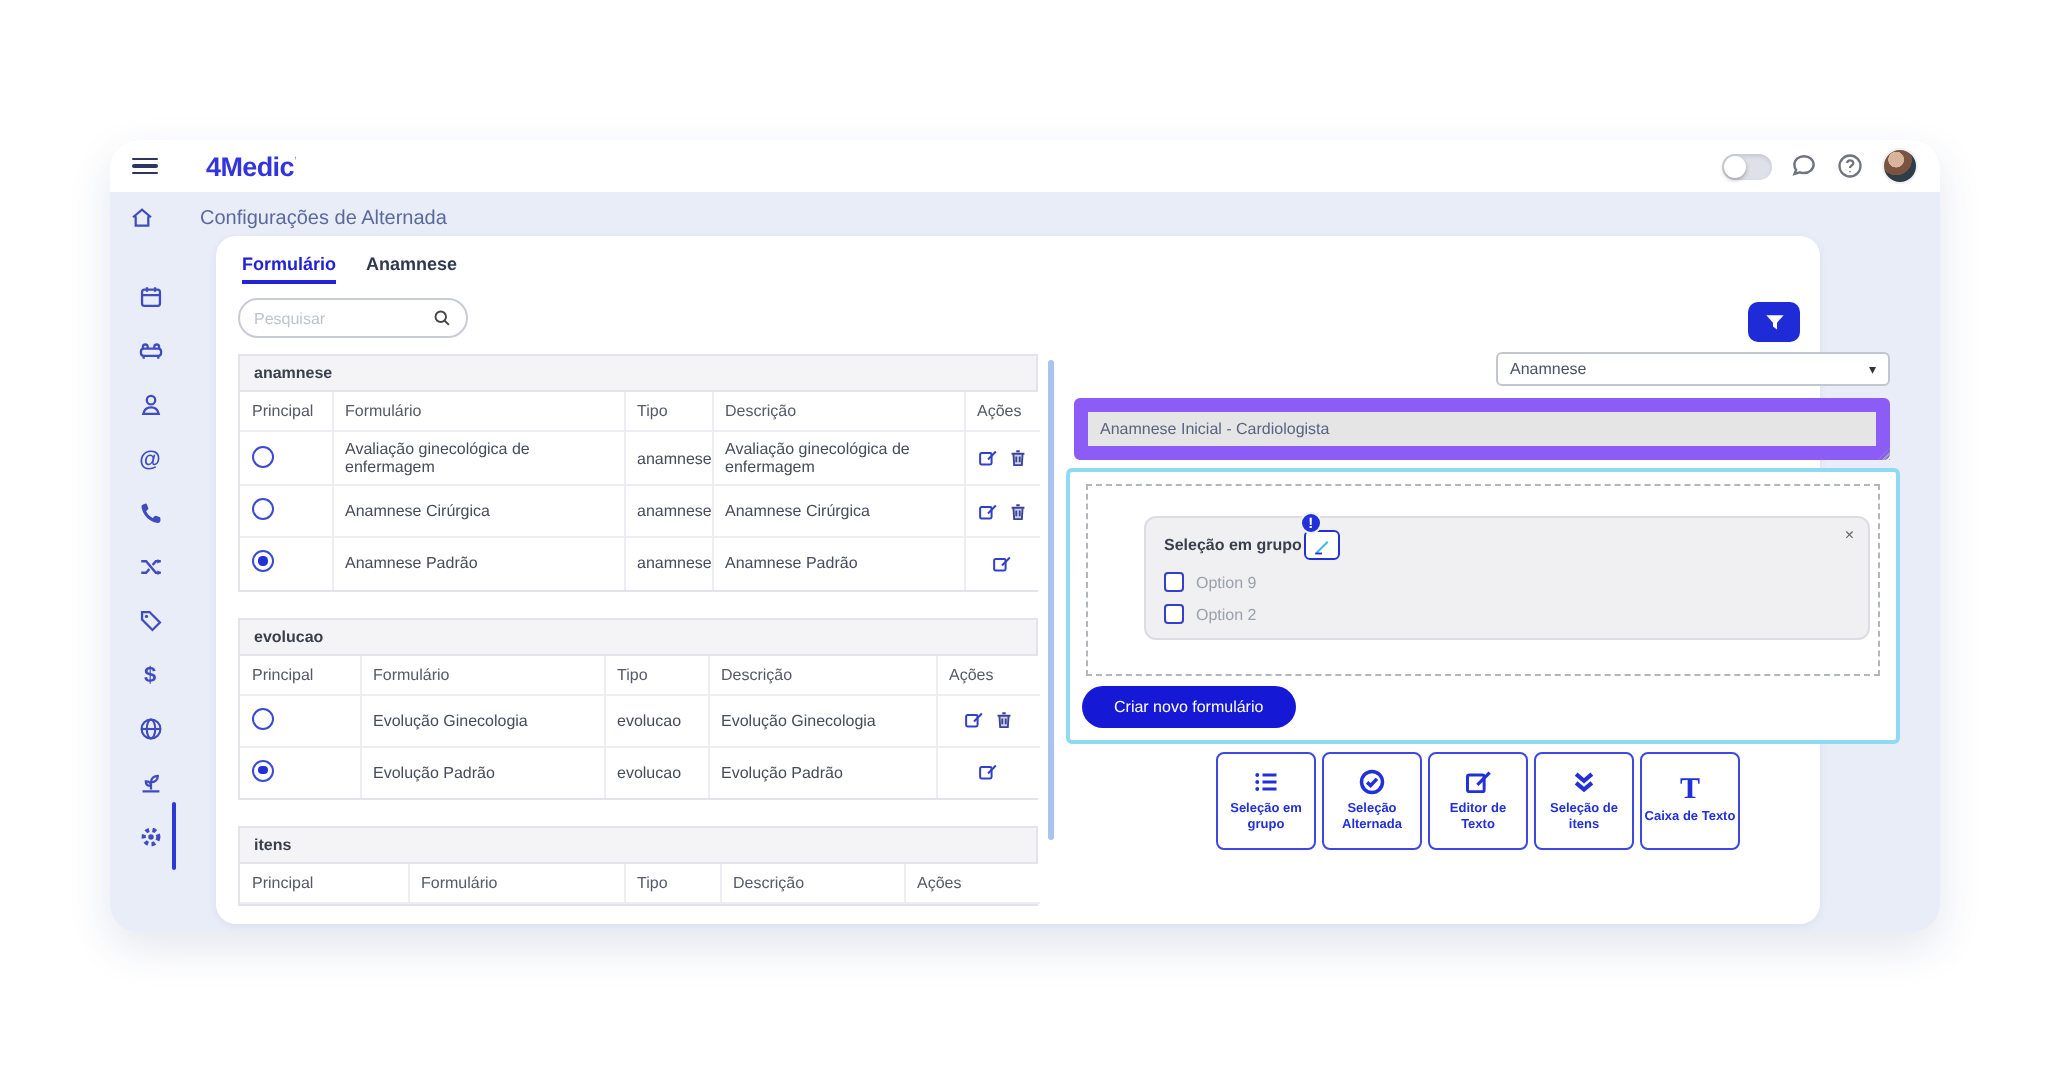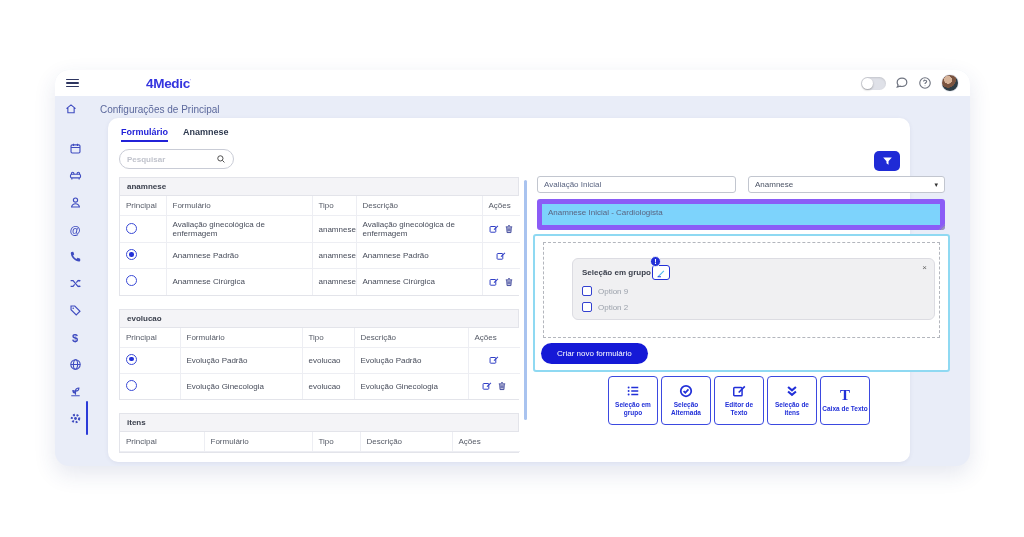--- a/index.html
+++ b/index.html
@@ -7,21 +7,21 @@
 
   .window { position:absolute; left:55px; top:70px; width:915px; height:396px;
             background:#e9edf8; border-radius:14px; box-shadow:0 8px 22px rgba(40,60,120,.12); overflow:hidden; }
 
   
   .topbar { position:absolute; left:0; top:0; right:0; height:26px; background:#fff;
             display:flex; align-items:center; padding:0 11px; }
   .hamburger { width:13px; display:flex; flex-direction:column; gap:2px; cursor:pointer; }
   .hamburger i { display:block; height:1.6px; background:#2d3560; border-radius:1px; }
   .logo { margin-left:24px; font-size:13.5px; color:#3434df; letter-spacing:-.3px; }
-  .logo b { font-weight:800;margin-left:43px; }
+  .logo b { font-weight:800; }
   .logo .rest { font-weight:600; }
   .logo sup { font-size:6px; color:#8a8af0; }
   .top-right { margin-left:auto; display:flex; align-items:center; gap:9px; }
   .toggle { width:25px; height:13px; border-radius:7px; background:#dfe1e8; position:relative;
             box-shadow:inset 0 1px 2px rgba(0,0,0,.12); cursor:pointer; }
   .toggle .knob { position:absolute; left:1px; top:1px; width:11px; height:11px; border-radius:50%;
                   background:#fff; box-shadow:0 1px 2px rgba(0,0,0,.3); }
   .tb-icon { width:14px; height:14px; color:#6f7480; display:flex; align-items:center; justify-content:center; cursor:pointer; }
   .avatar { width:18px; height:18px; border-radius:50%; cursor:pointer;
             background:radial-gradient(circle at 38% 30%, #d7b49a 0 26%, #7a5440 27% 52%, #2e3d46 53% 100%);
@@ -46,21 +46,21 @@
   .card { position:absolute; left:53px; top:48px; width:802px; height:344px; background:#fff;
           border-radius:10px; box-shadow:0 1px 4px rgba(60,70,120,.08); }
 
   .tabs { position:absolute; left:13px; top:9px; display:flex; gap:15px; font-size:9px; font-weight:700; }
   .tab { cursor:pointer; padding-bottom:3px; color:#2f3a50; }
   .tab.active { color:#2222d8; border-bottom:2px solid #2222d8; }
 
   .search { position:absolute; left:11px; top:31px; width:115px; height:20px; border:1px solid #c9ccd6;
             border-radius:10px; display:flex; align-items:center; padding:0 7px; background:#fff; }
   .search input { flex:1; border:none; outline:none; font-size:8px; color:#555; min-width:0;
-                  font-family:"Liberation Sans", sans-serif;font-weight:bold; }
+                  font-family:"Liberation Sans", sans-serif; }
   .search input::placeholder { color:#c0c3cc; }
   .search svg { width:10px; height:10px; color:#444; flex:none; }
 
   
   .tables { position:absolute; left:11px; top:59px; width:400px; }
   .tblock { border:1px solid #e3e4ea; margin-bottom:13px; }
   .tsection { background:#f4f4f7; border-bottom:1px solid #e3e4ea; padding:4px 7px;
               font-size:8px; font-weight:700; color:#3a3f4c; }
   table { border-collapse:collapse; width:100%; table-layout:fixed; }
   th { font-size:8px; font-weight:400; color:#555a66; text-align:left; padding:5px 6px;
@@ -87,23 +87,23 @@
                 cursor:pointer; color:#fff; }
   .filter-btn svg { width:11px; height:11px; }
 
   .f-input { position:absolute; left:429px; top:58px; width:199px; height:17px; border:1px solid #c2c6cf;
              border-radius:3px; font-size:8px; color:#5a6480; padding:0 6px; outline:none;
              font-family:"Liberation Sans", sans-serif; background:#fff; }
   .f-select { position:absolute; left:640px; top:58px; width:197px; height:17px; border:1px solid #c2c6cf;
               border-radius:3px; font-size:8px; color:#4a5264; padding:0 6px; background:#fff;
               display:flex; align-items:center; justify-content:space-between; cursor:pointer; }
   .f-select .caret { font-size:7px; color:#333; }
-  .f-textarea { position:absolute; left:429px; top:81px; width:408px; height:31px; border:5px solid #8b5cf6;
+  .f-textarea { position:absolute; left:429px; top:81px; width:408px; height:31px; border:7px solid #8b5cf6;
                 border-radius:3px; font-size:8px; color:#5a6480; padding:4px 6px; resize:none; outline:none;
-                font-family:"Liberation Sans", sans-serif; background:#7dd3fc; }
+                font-family:"Liberation Sans", sans-serif; background:#e5e5e5; }
   .resize-grip { position:absolute; left:831px; top:106px; width:6px; height:6px; pointer-events:none;
                  background:repeating-linear-gradient(135deg, transparent 0 1.2px, #9aa0ad 1.2px 2.2px);
                  clip-path:polygon(100% 0, 100% 100%, 0 100%); }
 
   .builder { position:absolute; left:425px; top:116px; width:417px; height:138px;
              border:2px solid #8fd9f2; border-radius:3px; background:#fff; }
   .canvas { position:absolute; left:8px; right:8px; top:6px; height:96px; border:1px dashed #b3b6bd; }
   .widget { position:absolute; left:28px; top:15px; width:363px; height:62px; background:#f0f0f2;
             border:1px solid #dcdce2; border-radius:6px; padding:6px 9px; }
   .widget-head { display:flex; align-items:center; font-size:8px; font-weight:700; color:#3a3f4c; }
@@ -166,21 +166,21 @@
       <div class="avatar"></div>
     </div>
   </div>
 
   <div class="crumb">
     <span class="home">
       <svg viewBox="0 0 16 16" width="12" height="12" fill="none" stroke="currentColor" stroke-width="1.5">
           <path d="M2 7.5 8 2.5l6 5M3.8 6.8V13h8.4V6.8"></path>
         </svg>
     </span>
-    <span class="title">Configurações de Principal</span>
+    <span class="title">Configurações de Alternada</span>
   </div>
 
   <div class="rail">
     <div class="ric">
         <svg viewBox="0 0 16 16" fill="none" stroke="currentColor" stroke-width="1.4">
           <rect x="2.5" y="3.5" width="11" height="10" rx="1.5"></rect>
           <path d="M2.5 6.8h11M5.5 2v2.8M10.5 2v2.8"></path>
         </svg>
       </div>
     <div class="ric">
@@ -289,53 +289,53 @@
                       <svg viewBox="0 0 14 14" fill="none" stroke="currentColor" stroke-width="1.3">
                         <path d="M2.5 4h9M5.8 2.3h2.4"></path>
                         <path d="M3.8 4.3 4.3 12h5.4l.5-7.7" fill="currentColor" fill-opacity=".25"></path>
                         <path d="M5.8 6v4M8.2 6v4"></path>
                       </svg>
                     </span>
             </div>
                 </td>
           </tr>
           <tr>
+            <td><span class="radio"></span></td>
+            <td>Anamnese Cirúrgica</td>
+            <td>anamnese</td>
+            <td>Anamnese Cirúrgica</td>
+            <td>
+                  <div class="acts">
+              <span class="act">
+                      <svg viewBox="0 0 14 14" fill="none" stroke="currentColor" stroke-width="1.4">
+                        <rect x="1.5" y="3.5" width="8" height="8" rx="1"></rect>
+                        <path d="M6.5 7.5 12 2l1 1-5.5 5.5z" fill="currentColor" stroke="none"></path>
+                      </svg>
+                    </span>
+              <span class="act trash">
+                      <svg viewBox="0 0 14 14" fill="none" stroke="currentColor" stroke-width="1.3">
+                        <path d="M2.5 4h9M5.8 2.3h2.4"></path>
+                        <path d="M3.8 4.3 4.3 12h5.4l.5-7.7" fill="currentColor" fill-opacity=".25"></path>
+                        <path d="M5.8 6v4M8.2 6v4"></path>
+                      </svg>
+                    </span>
+            </div>
+                </td>
+          </tr>
+          <tr>
             <td><span class="radio checked"></span></td>
             <td>Anamnese Padrão</td>
             <td>anamnese</td>
             <td>Anamnese Padrão</td>
             <td>
                   <div class="acts">
               <span class="act">
                       <svg viewBox="0 0 14 14" fill="none" stroke="currentColor" stroke-width="1.4">
                         <rect x="1.5" y="3.5" width="8" height="8" rx="1"></rect>
                         <path d="M6.5 7.5 12 2l1 1-5.5 5.5z" fill="currentColor" stroke="none"></path>
-                      </svg>
-                    </span>
-            </div>
-                </td>
-          </tr>
-          <tr>
-            <td><span class="radio"></span></td>
-            <td>Anamnese Cirúrgica</td>
-            <td>anamnese</td>
-            <td>Anamnese Cirúrgica</td>
-            <td>
-                  <div class="acts">
-              <span class="act">
-                      <svg viewBox="0 0 14 14" fill="none" stroke="currentColor" stroke-width="1.4">
-                        <rect x="1.5" y="3.5" width="8" height="8" rx="1"></rect>
-                        <path d="M6.5 7.5 12 2l1 1-5.5 5.5z" fill="currentColor" stroke="none"></path>
-                      </svg>
-                    </span>
-              <span class="act trash">
-                      <svg viewBox="0 0 14 14" fill="none" stroke="currentColor" stroke-width="1.3">
-                        <path d="M2.5 4h9M5.8 2.3h2.4"></path>
-                        <path d="M3.8 4.3 4.3 12h5.4l.5-7.7" fill="currentColor" fill-opacity=".25"></path>
-                        <path d="M5.8 6v4M8.2 6v4"></path>
                       </svg>
                     </span>
             </div>
                 </td>
           </tr>
         </tbody>
           </table>
       </div>
 
       <div class="tblock">
@@ -350,53 +350,53 @@
             </colgroup>
           <tbody>
               <tr>
             <th>Principal</th>
             <th>Formulário</th>
             <th>Tipo</th>
             <th>Descrição</th>
             <th>Ações</th>
           </tr>
           <tr>
+            <td><span class="radio"></span></td>
+            <td>Evolução Ginecologia</td>
+            <td>evolucao</td>
+            <td>Evolução Ginecologia</td>
+            <td>
+                  <div class="acts">
+              <span class="act">
+                      <svg viewBox="0 0 14 14" fill="none" stroke="currentColor" stroke-width="1.4">
+                        <rect x="1.5" y="3.5" width="8" height="8" rx="1"></rect>
+                        <path d="M6.5 7.5 12 2l1 1-5.5 5.5z" fill="currentColor" stroke="none"></path>
+                      </svg>
+                    </span>
+              <span class="act trash">
+                      <svg viewBox="0 0 14 14" fill="none" stroke="currentColor" stroke-width="1.3">
+                        <path d="M2.5 4h9M5.8 2.3h2.4"></path>
+                        <path d="M3.8 4.3 4.3 12h5.4l.5-7.7" fill="currentColor" fill-opacity=".25"></path>
+                        <path d="M5.8 6v4M8.2 6v4"></path>
+                      </svg>
+                    </span>
+            </div>
+                </td>
+          </tr>
+          <tr>
             <td><span class="radio checked"></span></td>
             <td>Evolução Padrão</td>
             <td>evolucao</td>
             <td>Evolução Padrão</td>
             <td>
                   <div class="acts">
               <span class="act">
                       <svg viewBox="0 0 14 14" fill="none" stroke="currentColor" stroke-width="1.4">
                         <rect x="1.5" y="3.5" width="8" height="8" rx="1"></rect>
                         <path d="M6.5 7.5 12 2l1 1-5.5 5.5z" fill="currentColor" stroke="none"></path>
-                      </svg>
-                    </span>
-            </div>
-                </td>
-          </tr>
-          <tr>
-            <td><span class="radio"></span></td>
-            <td>Evolução Ginecologia</td>
-            <td>evolucao</td>
-            <td>Evolução Ginecologia</td>
-            <td>
-                  <div class="acts">
-              <span class="act">
-                      <svg viewBox="0 0 14 14" fill="none" stroke="currentColor" stroke-width="1.4">
-                        <rect x="1.5" y="3.5" width="8" height="8" rx="1"></rect>
-                        <path d="M6.5 7.5 12 2l1 1-5.5 5.5z" fill="currentColor" stroke="none"></path>
-                      </svg>
-                    </span>
-              <span class="act trash">
-                      <svg viewBox="0 0 14 14" fill="none" stroke="currentColor" stroke-width="1.3">
-                        <path d="M2.5 4h9M5.8 2.3h2.4"></path>
-                        <path d="M3.8 4.3 4.3 12h5.4l.5-7.7" fill="currentColor" fill-opacity=".25"></path>
-                        <path d="M5.8 6v4M8.2 6v4"></path>
                       </svg>
                     </span>
             </div>
                 </td>
           </tr>
         </tbody>
           </table>
       </div>
 
       <div class="tblock">
@@ -423,21 +423,20 @@
     </div>
 
     <div class="scrollbar"></div>
 
     <button class="filter-btn">
       <svg viewBox="0 0 14 14" fill="currentColor">
           <path d="M1.5 2h11L8.3 6.8v4.4L5.7 9.3V6.8z"></path>
         </svg>
     </button>
 
-    <input class="f-input" value="Avaliação Inicial" style="">
 
     <div class="f-select">
       <span>Anamnese</span>
       <span class="caret">▾</span>
     </div>
 
     <textarea class="f-textarea" style="">Anamnese Inicial - Cardiologista</textarea>
     <div class="resize-grip"></div>
 
     <div class="builder">

